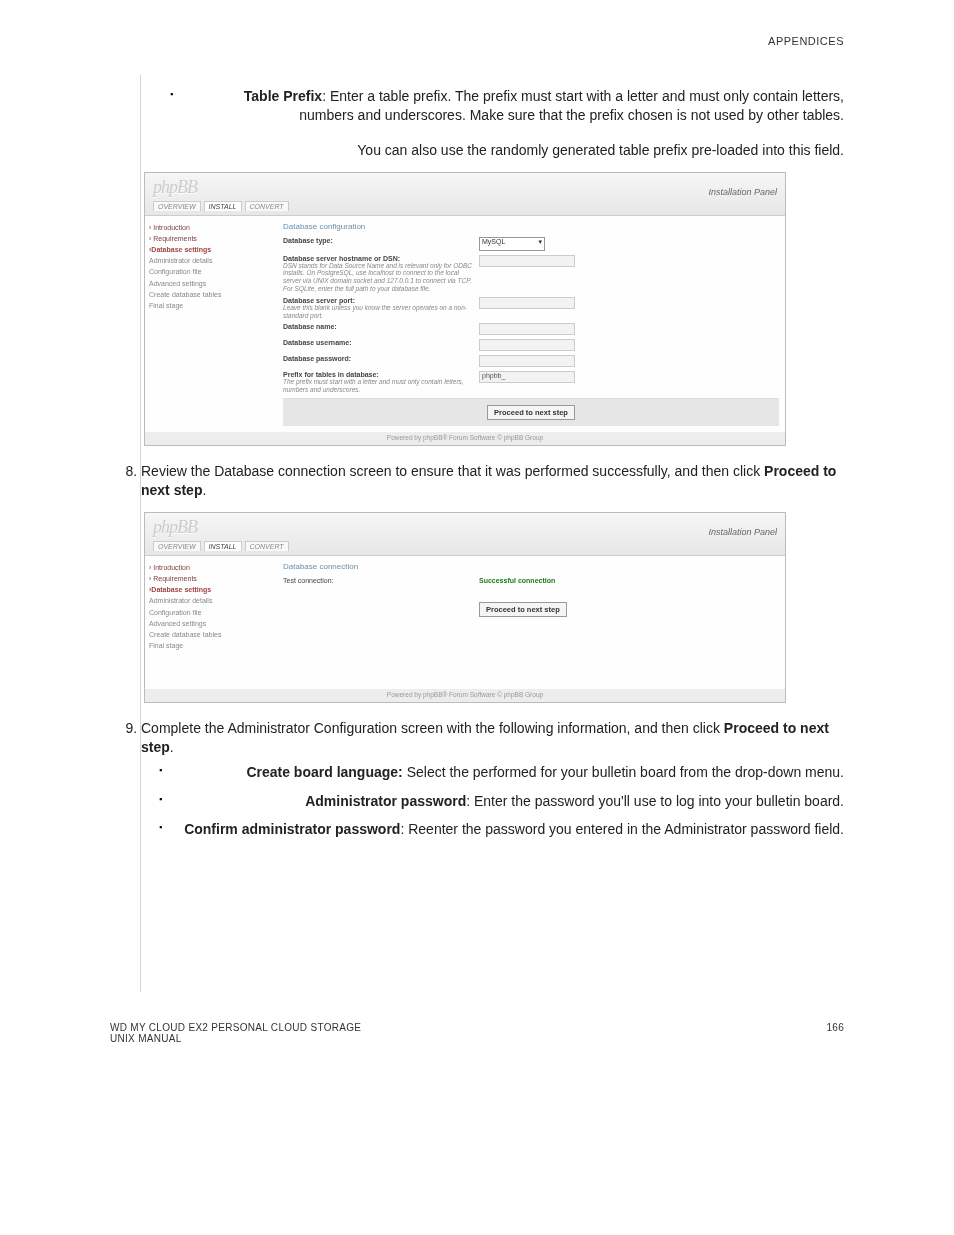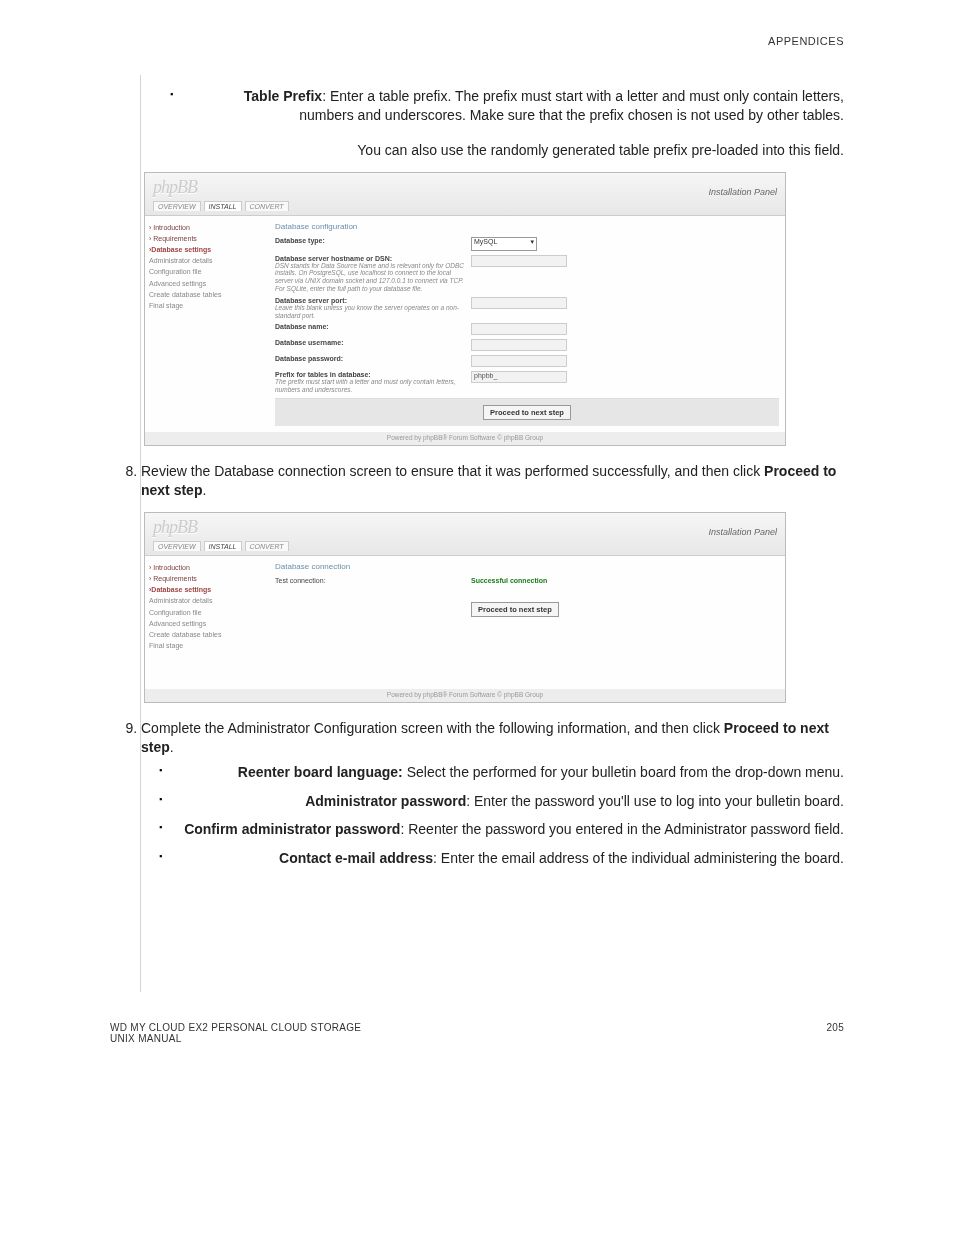--- a/index.html
+++ b/index.html
@@ -100,20 +100,21 @@
     background: #f9f9f9;
     border: 1px solid #ccc;
     border-bottom: none;
     color: #888;
   }
   .ss-tab.active { background: #fff; color: #444; }
   .ss-body {
     display: flex;
     background: #fefefe;
     min-height: 160px;
+    gap: 8px;
   }
   .ss-sidebar {
     width: 120px;
     padding: 6px 4px;
     font-size: 7px;
     line-height: 1.6;
   }
   .ss-sidebar .done { color: #7a3d3d; }
   .ss-sidebar .current { color: #a04545; font-weight: bold; }
   .ss-sidebar .future { color: #888; }
@@ -319,29 +320,28 @@
           <div style="height:60px"></div>
         </div>
       </div>
       <div class="ss-footer">Powered by phpBB® Forum Software © phpBB Group</div>
     </div>
 
     <ol class="steps" start="9">
       <li>
         <span>Complete the Administrator Configuration screen with the following information, and then click </span><span class="bold">Proceed to next step</span><span>.</span>
         <ul class="bullets">
-          <li><span class="bold">Reenter board language:</span><span> Select the performed for your bulletin board from the drop-down menu.</span></li>
+          <li><span class="bold">Create board language:</span><span> Select the performed for your bulletin board from the drop-down menu.</span></li>
           <li><span class="bold">Administrator password</span><span>: Enter the password you'll use to log into your bulletin board.</span></li>
           <li><span class="bold">Confirm administrator password</span><span>: Reenter the password you entered in the Administrator password field.</span></li>
-          <li><span class="bold">Contact e-mail address</span><span>: Enter the email address of the individual administering the board.</span></li>
         </ul>
       </li>
     </ol>
   </div>
 
   <div class="page-footer">
     <div>
       <span>WD MY CLOUD EX2 PERSONAL CLOUD STORAGE</span><br>
       <span>UNIX MANUAL</span>
     </div>
-    <div>205</div>
+    <div>166</div>
   </div>
 </div>
 
 </body></html>

